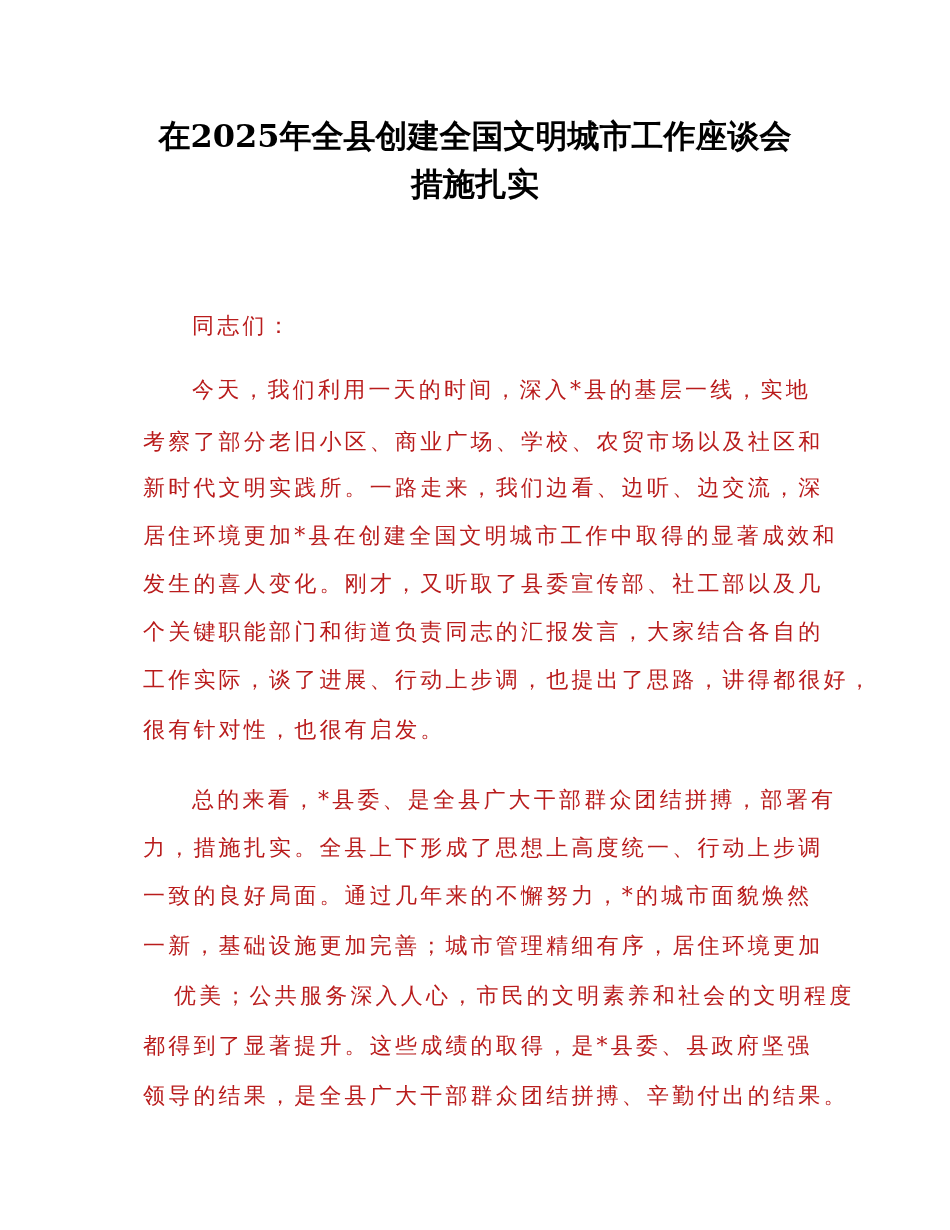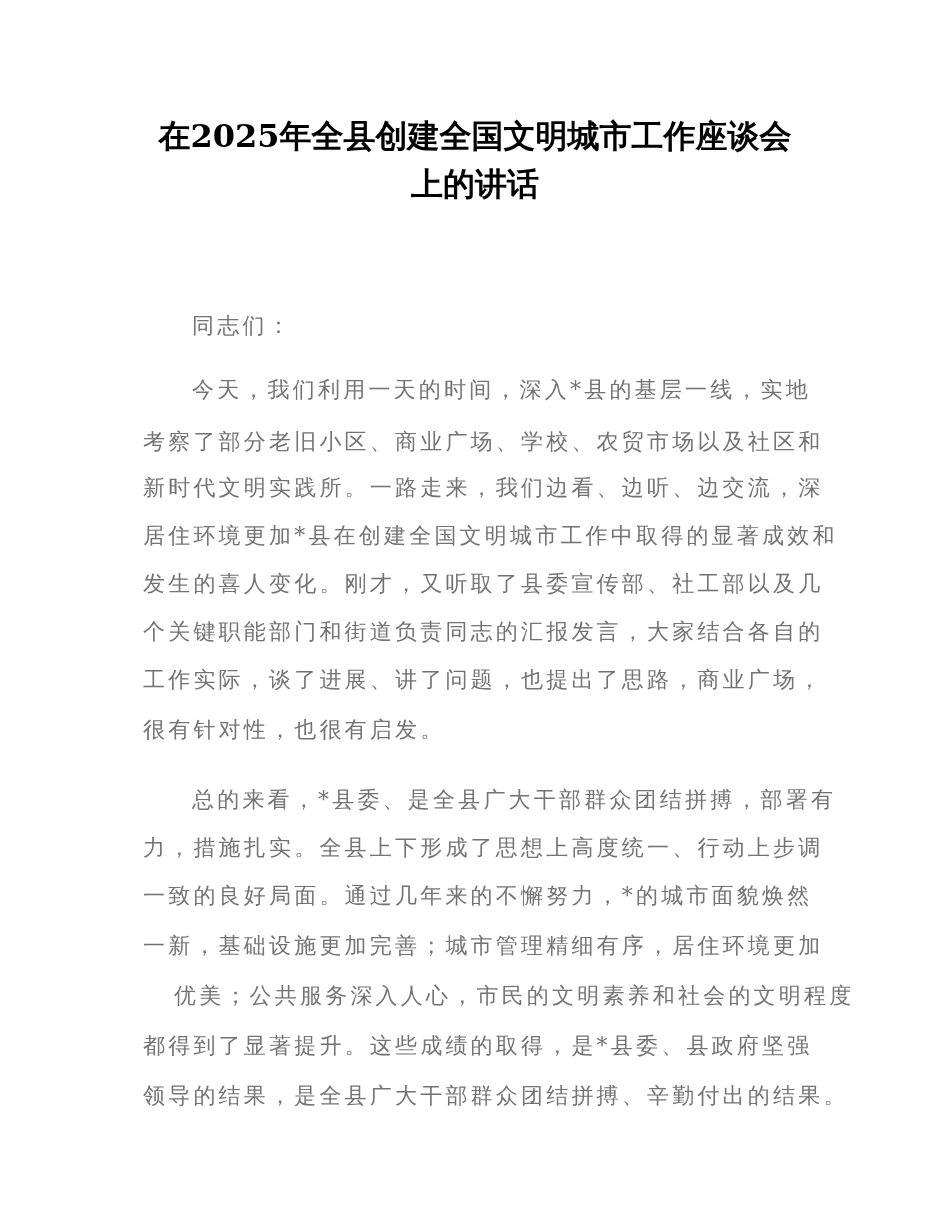--- a/index.html
+++ b/index.html
@@ -11,44 +11,44 @@
   .page { position: absolute; left: 0; top: 0; width: 950px; height: 976px; background: #fff; }
   .title {
     position: absolute; left: 0; top: 112px; width: 950px;
     text-align: center; font-size: 32px; line-height: 48px;
     font-weight: bold; letter-spacing: 0px; color: #000;
   }
   .title span { display: block; }
   .line {
     position: absolute; left: 143px; width: 680px;
     font-size: 22px; line-height: 28px; white-space: nowrap;
-    letter-spacing: 3.2px; color: #737373;
+    letter-spacing: 3.2px; color: #b91c1c;
   }
   .indent { left: 192px; }
 </style>
 </head>
 <body>
 
 <div class="page">
 
   <div class="title">
     <span>在2025年全县创建全国文明城市工作座谈会</span>
-    <span>上的讲话</span>
+    <span>措施扎实</span>
   </div>
 
   <div class="line indent" style="top:312px;">同志们：</div>
 
   <div>
     <div class="line indent" style="top:376px;">今天，我们利用一天的时间，深入*县的基层一线，实地</div>
     <div class="line" style="top:413px;margin-top:15px;">考察了部分老旧小区、商业广场、学校、农贸市场以及社区和</div>
     <div class="line" style="top:474px;">新时代文明实践所。一路走来，我们边看、边听、边交流，深</div>
     <div class="line" style="top:522px;">居住环境更加*县在创建全国文明城市工作中取得的显著成效和</div>
     <div class="line" style="top:570px;text-align:center;">发生的喜人变化。刚才，又听取了县委宣传部、社工部以及几</div>
     <div class="line" style="top:618px;">个关键职能部门和街道负责同志的汇报发言，大家结合各自的</div>
-    <div class="line" style="top:666px;">工作实际，谈了进展、讲了问题，也提出了思路，商业广场，</div>
+    <div class="line" style="top:666px;">工作实际，谈了进展、行动上步调，也提出了思路，讲得都很好，</div>
     <div class="line" style="top:716px;">很有针对性，也很有启发。</div>
   </div>
 
   <div>
     <div class="line indent" style="top:786px;">总的来看，*县委、是全县广大干部群众团结拼搏，部署有</div>
     <div class="line" style="top:834px;">力，措施扎实。全县上下形成了思想上高度统一、行动上步调</div>
     <div class="line" style="top:882px;">一致的良好局面。通过几年来的不懈努力，*的城市面貌焕然</div>
     <div class="line" style="top:932px;">一新，基础设施更加完善；城市管理精细有序，居住环境更加</div>
     <div class="line" style="top:982px;margin-left:31px;">优美；公共服务深入人心，市民的文明素养和社会的文明程度</div>
     <div class="line" style="top:1032px;">都得到了显著提升。这些成绩的取得，是*县委、县政府坚强</div>

